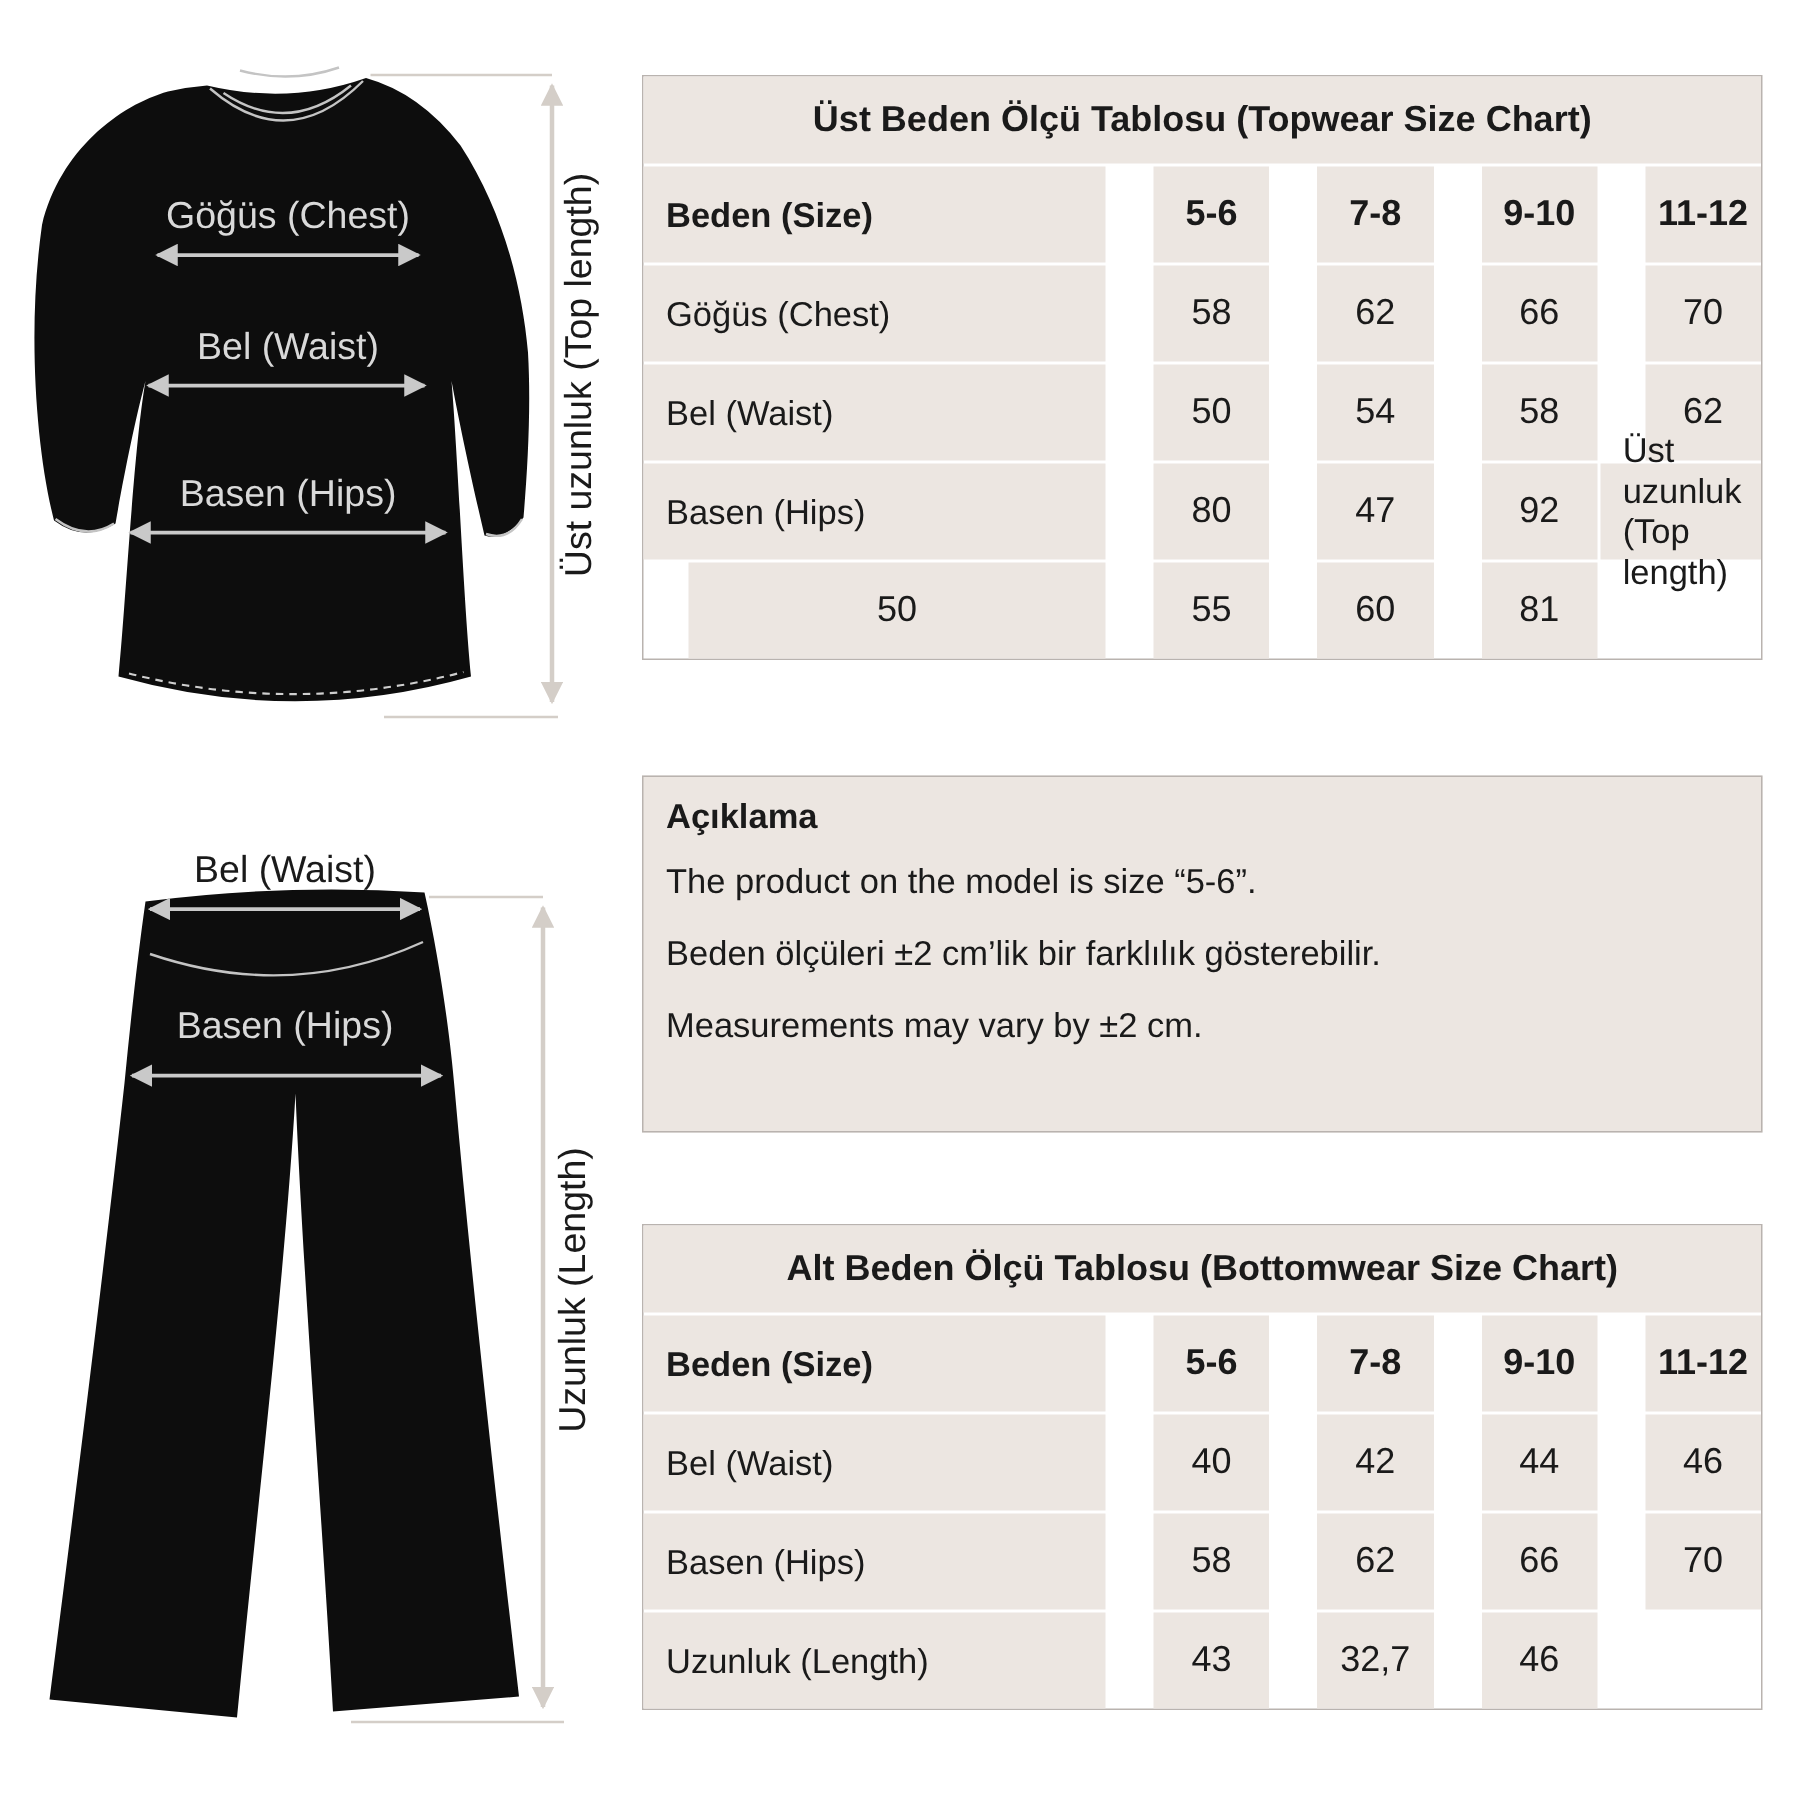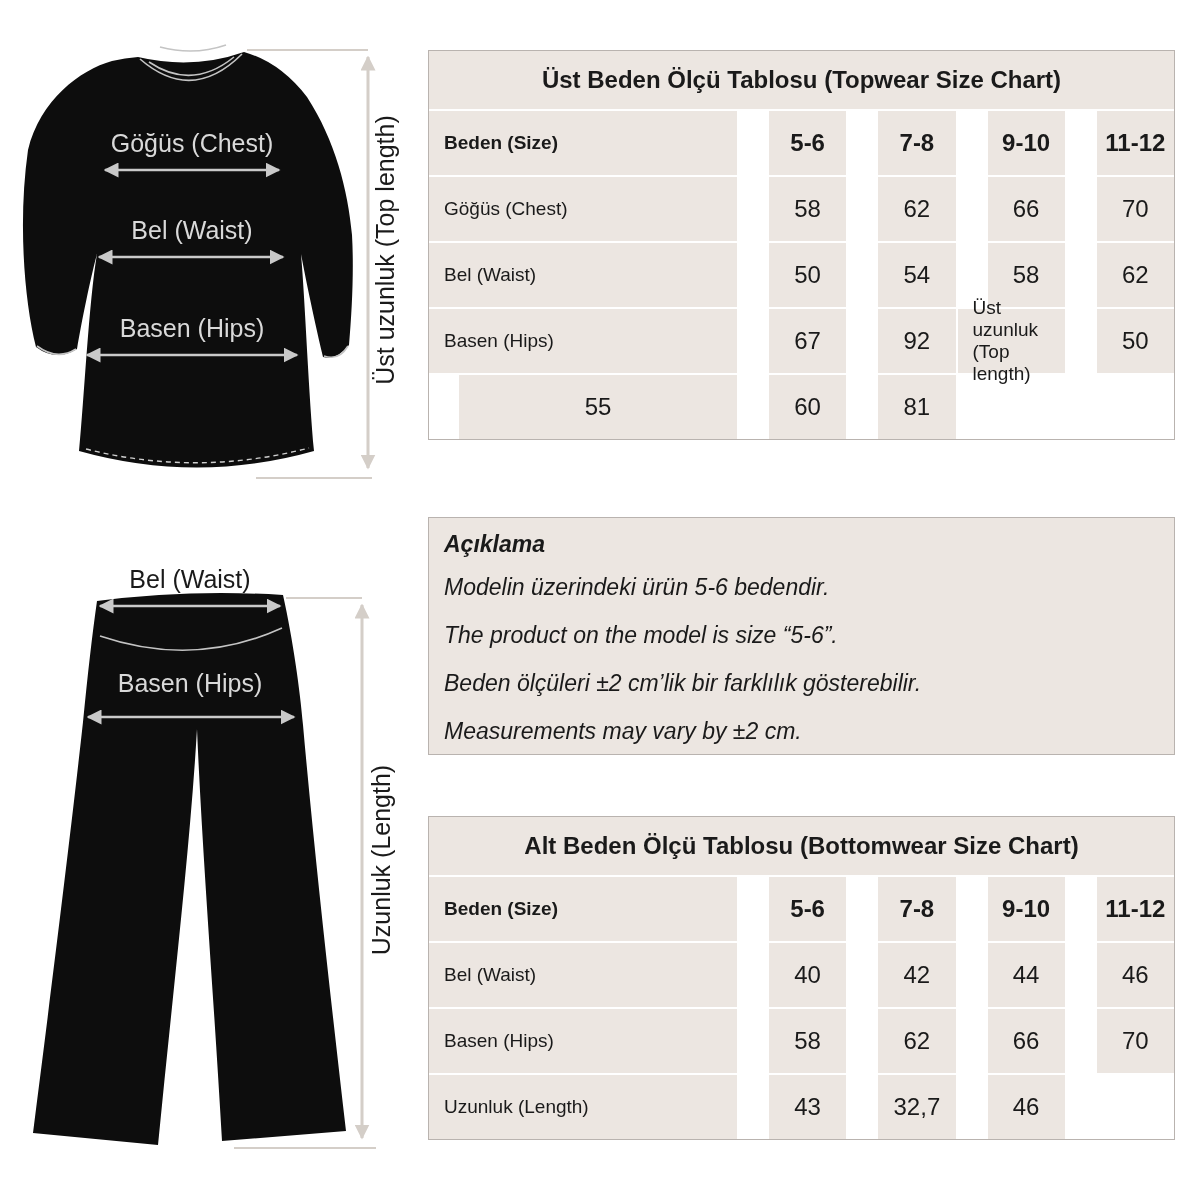--- a/index.html
+++ b/index.html
@@ -19,28 +19,28 @@
   .vconnect{stroke:#d4cec8;stroke-width:1.8;}
   .vlabel{fill:#1a1a1a;font-size:25px;text-anchor:middle;}
   
   .tbl{
     position:absolute;left:428px;width:747px;box-sizing:border-box;
     border:1px solid #b9b3af;background:#ffffff;
     display:grid;grid-template-columns:308px 1fr 1fr 1fr 1fr;gap:2px;
   }
   #topwear-table{top:50px;grid-template-rows:58px 64px 64px 64px 64px 64px;}
   #bottomwear-table{top:816px;grid-template-rows:58px 64px 64px 64px 64px;}
-  .cell{background:#ece6e1;display:flex;align-items:center;font-size:19px;}
+  .cell{background:#ece6e1;display:flex;align-items:center;font-size:23px;}
   .cell.title{grid-column:1 / -1;justify-content:center;font-weight:bold;font-size:24px;}
   .cell.rowlabel{padding-left:15px;}
   .cell.value{justify-content:center;font-size:24px;margin-left:30px;}
   .cell.hdr{font-weight:bold;}
   #aciklama-box{
     position:absolute;left:428px;top:517px;width:747px;height:238px;box-sizing:border-box;
-    border:1px solid #b9b3af;background:#ece6e1;padding:13px 20px 0 15px;font-style:italic;
+    border:1px solid #b9b3af;background:#ece6e1;padding:13px 20px 0 15px;
   }
   #aciklama-box h3{margin:0 0 16px 0;font-size:23px;font-weight:bold;}
   #aciklama-box p{margin:0 0 21px 0;font-size:23px;line-height:27px;}
 </style>
 </head>
 <body>
 
 <svg id="diagram-svg" width="425" height="1200" viewBox="0 0 425 1200" xmlns="http://www.w3.org/2000/svg">
   <defs>
     <marker id="mGray" viewBox="0 0 10 10" refX="9" refY="5" markerWidth="6" markerHeight="6" orient="auto-start-reverse">
@@ -129,33 +129,33 @@
   <div class="cell value">66</div>
   <div class="cell value">70</div>
 
   <div class="cell rowlabel">Bel (Waist)</div>
   <div class="cell value">50</div>
   <div class="cell value">54</div>
   <div class="cell value">58</div>
   <div class="cell value">62</div>
 
   <div class="cell rowlabel">Basen (Hips)</div>
-  <div class="cell value">67</div>
+  <div class="cell value">80</div>
+  <div class="cell value">47</div>
   <div class="cell value">92</div>
 
   <div class="cell rowlabel">Üst uzunluk (Top length)</div>
   <div class="cell value">50</div>
   <div class="cell value">55</div>
   <div class="cell value">60</div>
   <div class="cell value">81</div>
 </div>
 
 <div id="aciklama-box">
   <h3>Açıklama</h3>
-  <p>Modelin üzerindeki ürün 5-6 bedendir.</p>
   <p>The product on the model is size “5-6”.</p>
   <p>Beden ölçüleri ±2 cm’lik bir farklılık gösterebilir.</p>
   <p>Measurements may vary by ±2 cm.</p>
 </div>
 
 <div class="tbl" id="bottomwear-table">
   <div class="cell title">Alt Beden Ölçü Tablosu (Bottomwear Size Chart)</div>
 
   <div class="cell rowlabel hdr">Beden (Size)</div>
   <div class="cell value hdr">5-6</div>

